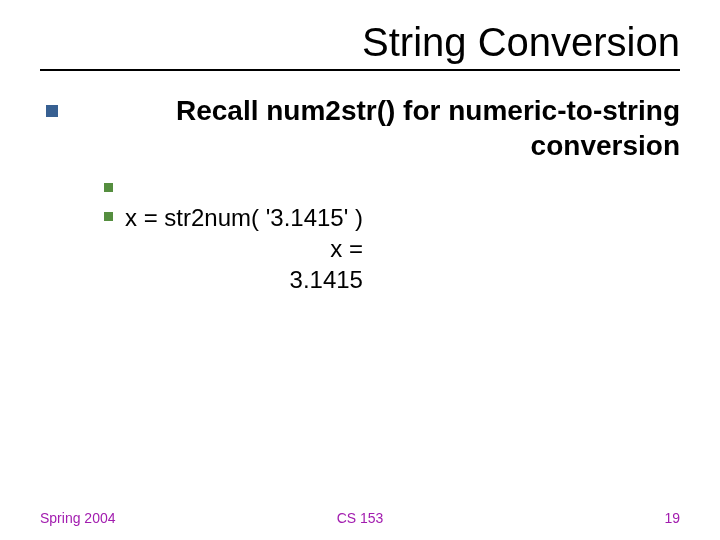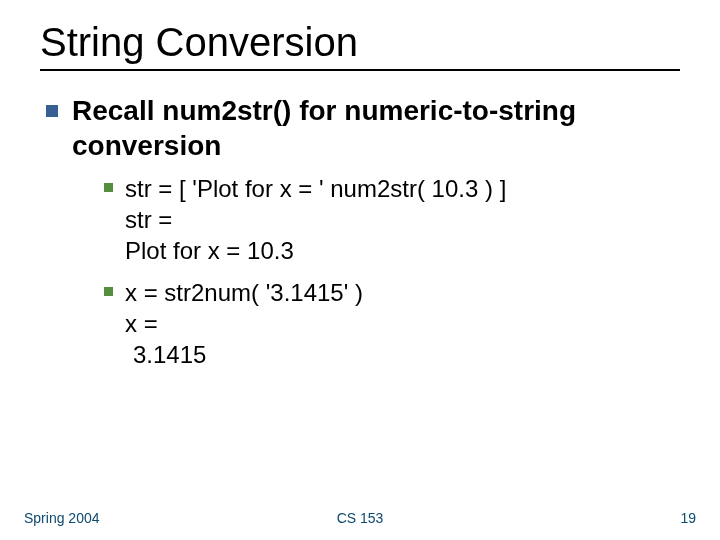--- a/index.html
+++ b/index.html
@@ -11,20 +11,21 @@
     font-family: Arial, Helvetica, sans-serif;
     color: #000;
     overflow: hidden;
   }
   .slide {
     box-sizing: border-box;
     width: 720px;
     height: 540px;
     padding: 20px 40px 20px 40px;
     position: relative;
+    text-align: right;
   }
   .title {
     font-size: 40px;
     font-weight: 400;
     margin: 0 0 4px 0;
     letter-spacing: 0px;
   }
   .hr {
     border: none;
     border-top: 2px solid #000;
@@ -68,25 +69,25 @@
     line-height: 1.3;
   }
   .code-indent {
     margin-left: 8px;
   }
   .footer {
     position: absolute;
     left: 0;
     right: 0;
     bottom: 14px;
-    padding: 0 24px;
+    padding: 0 40px;
     display: flex;
     justify-content: space-between;
     font-size: 14px;
-    color: #0c4a6e;
+    color: #a21caf;
     gap: 20px;
   }
   .footer .center {
     position: absolute;
     left: 50%;
     transform: translateX(-50%);
   }
 </style>
 </head>
 <body>
@@ -96,25 +97,20 @@
   <h1 class="title">String Conversion</h1>
   <hr class="hr">
 
   <div class="lvl1">
     <div class="bullet"></div>
     <div class="text">Recall num2str() for numeric-to-string conversion</div>
   </div>
 
   <div class="lvl2">
     <div class="bullet"></div>
-    <div class="text">
-      <div>str = [ 'Plot for x = ' num2str( 10.3 ) ]</div>
-      <div>str =</div>
-      <div>Plot for x = 10.3</div>
-    </div>
   </div>
 
 
   <div class="lvl2">
     <div class="bullet"></div>
     <div class="text">
       <div>x = str2num( '3.1415' )</div>
       <div>x =</div>
       <div class="code-indent">3.1415</div>
     </div>

